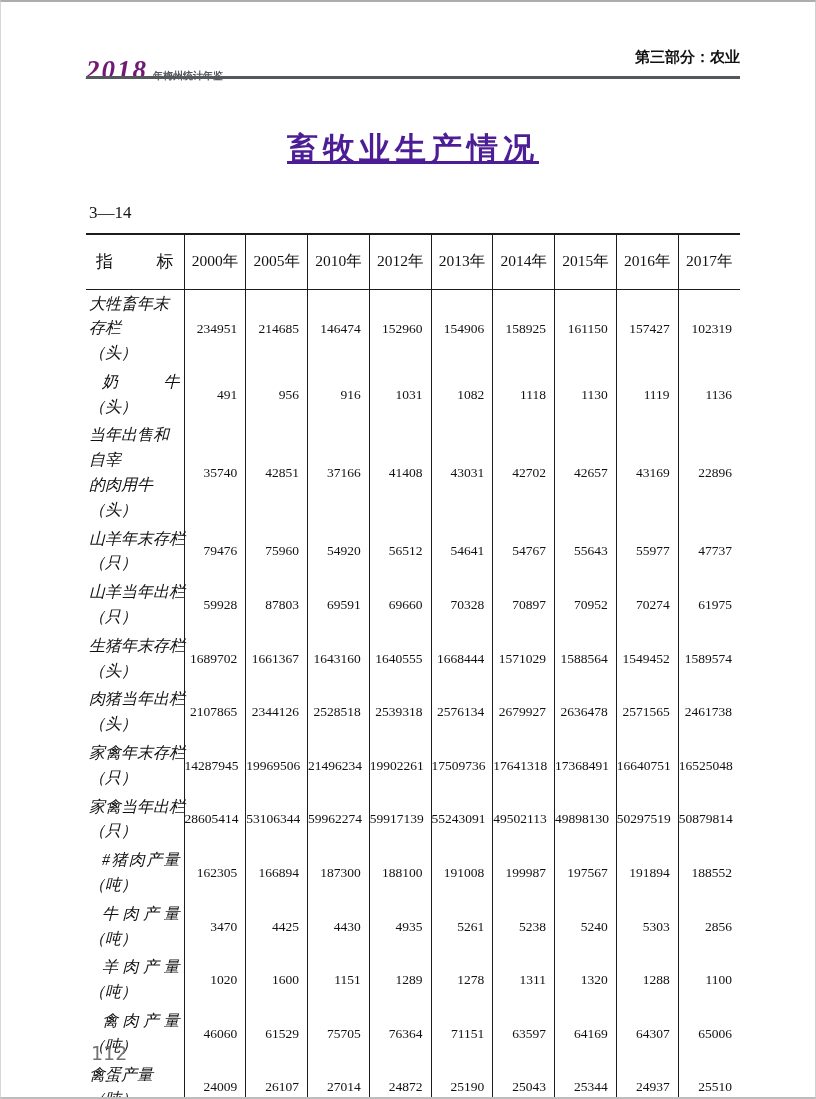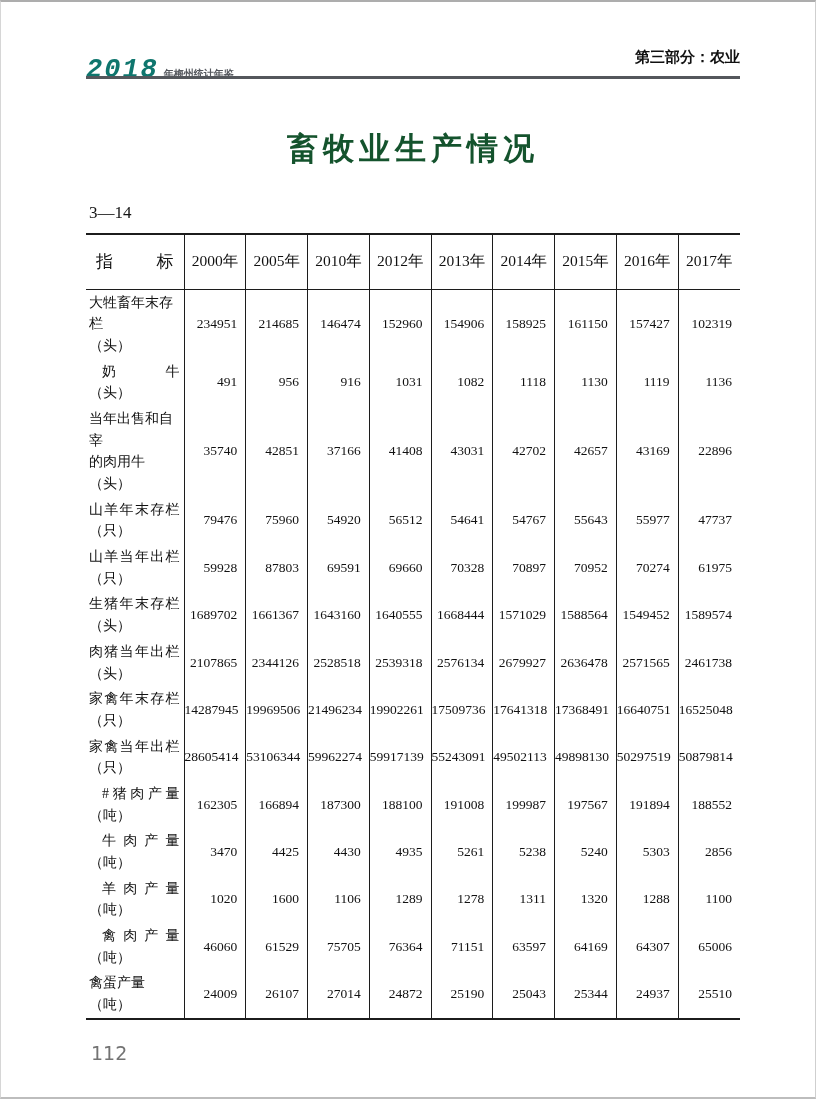--- a/index.html
+++ b/index.html
@@ -9,40 +9,40 @@
     background:#ffffff; overflow:hidden;
     border-top:2px solid #adadad; border-left:1px solid #d6d6d6;
     border-right:1px solid #cfcfcf; border-bottom:2px solid #bdbdbd;
     font-family:"Liberation Serif","DejaVu Serif",serif; color:#111;
   }
   .page-header {
     position:absolute; top:46px; left:85px; width:654px;
     display:flex; justify-content:space-between; align-items:flex-end;
   }
   .logo {
-    font-family:Liberation Mono, monospace;
+    font-family:Liberation Serif, serif;
     font-weight:bold; font-style:italic; font-size:27px; line-height:1;
-    color:#0f766e; letter-spacing:2px;
+    color:#701a75; letter-spacing:2px;
   }
   .logo-sub {
     font-family:"DejaVu Sans","Liberation Sans",sans-serif;
     font-weight:bold; font-size:10px; color:#55585e; margin-left:5px;
   }
   .section-label {
     font-family:"DejaVu Sans","Liberation Sans",sans-serif;
     font-weight:bold; font-size:15px; color:#101010; padding-bottom:17px;
   }
   .header-rule {
     position:absolute; top:74px; left:85px; width:654px; height:3px;
     background:#54575c;
   }
   .doc-title {
     position:absolute; top:126px; left:85px; width:654px;
     text-align:center; font-size:31px; font-weight:bold;
-    letter-spacing:5px; color:#14532d;
+    letter-spacing:5px; color:#4c1d95;text-decoration:underline;
   }
   .table-no {
     position:absolute; top:201px; left:88px; font-size:17px; color:#141414;
   }
   table.stat-table {
     position:absolute; top:231px; left:85px; width:654px;
     border-collapse:collapse; table-layout:fixed;
     border-top:2px solid #1c1c1c; border-bottom:2px solid #1c1c1c;
   }
   .stat-table col.c-lbl { width:98px; }
@@ -52,21 +52,21 @@
     vertical-align:middle;
   }
   .stat-table th + th, .stat-table td + td { border-left:1px solid #1c1c1c; }
   .lbl-head-inner {
     display:flex; justify-content:space-between; padding:0 10px;
     font-size:17px;
   }
   th.year-head { font-size:15.5px; text-align:center; }
   .stat-table tbody tr { height:43.7px; }
   .stat-table td { vertical-align:middle; }
-  td.lbl { font-size:14px; padding:2px 4px 2px 3px; line-height:1.55; }
+  td.lbl { font-size:16px; padding:2px 4px 2px 3px; line-height:1.55;font-style:italic; }
   td.val { font-size:13.5px; text-align:right; padding-right:8px; }
   .lbl-line.spread { display:flex; justify-content:space-between; }
   .page-num {
     position:absolute; top:1040px; left:90px;
     font-family:"DejaVu Sans","Liberation Sans",sans-serif;
     font-size:19px; color:#737373;
   }
 </style>
 </head>
 <body>
@@ -346,21 +346,21 @@
             <div class="lbl-line spread" style="padding-left: 13px;">
               <span>羊</span>
               <span>肉</span>
               <span>产</span>
               <span>量</span>
             </div>
             <div class="lbl-line">（吨）</div>
           </td>
           <td class="val">1020</td>
           <td class="val">1600</td>
-          <td class="val">1106</td>
+          <td class="val">1151</td>
           <td class="val">1289</td>
           <td class="val">1278</td>
           <td class="val">1311</td>
           <td class="val">1320</td>
           <td class="val">1288</td>
           <td class="val">1100</td>
         </tr>
         <tr>
           <td class="lbl">
             <div class="lbl-line spread" style="padding-left: 13px;">

